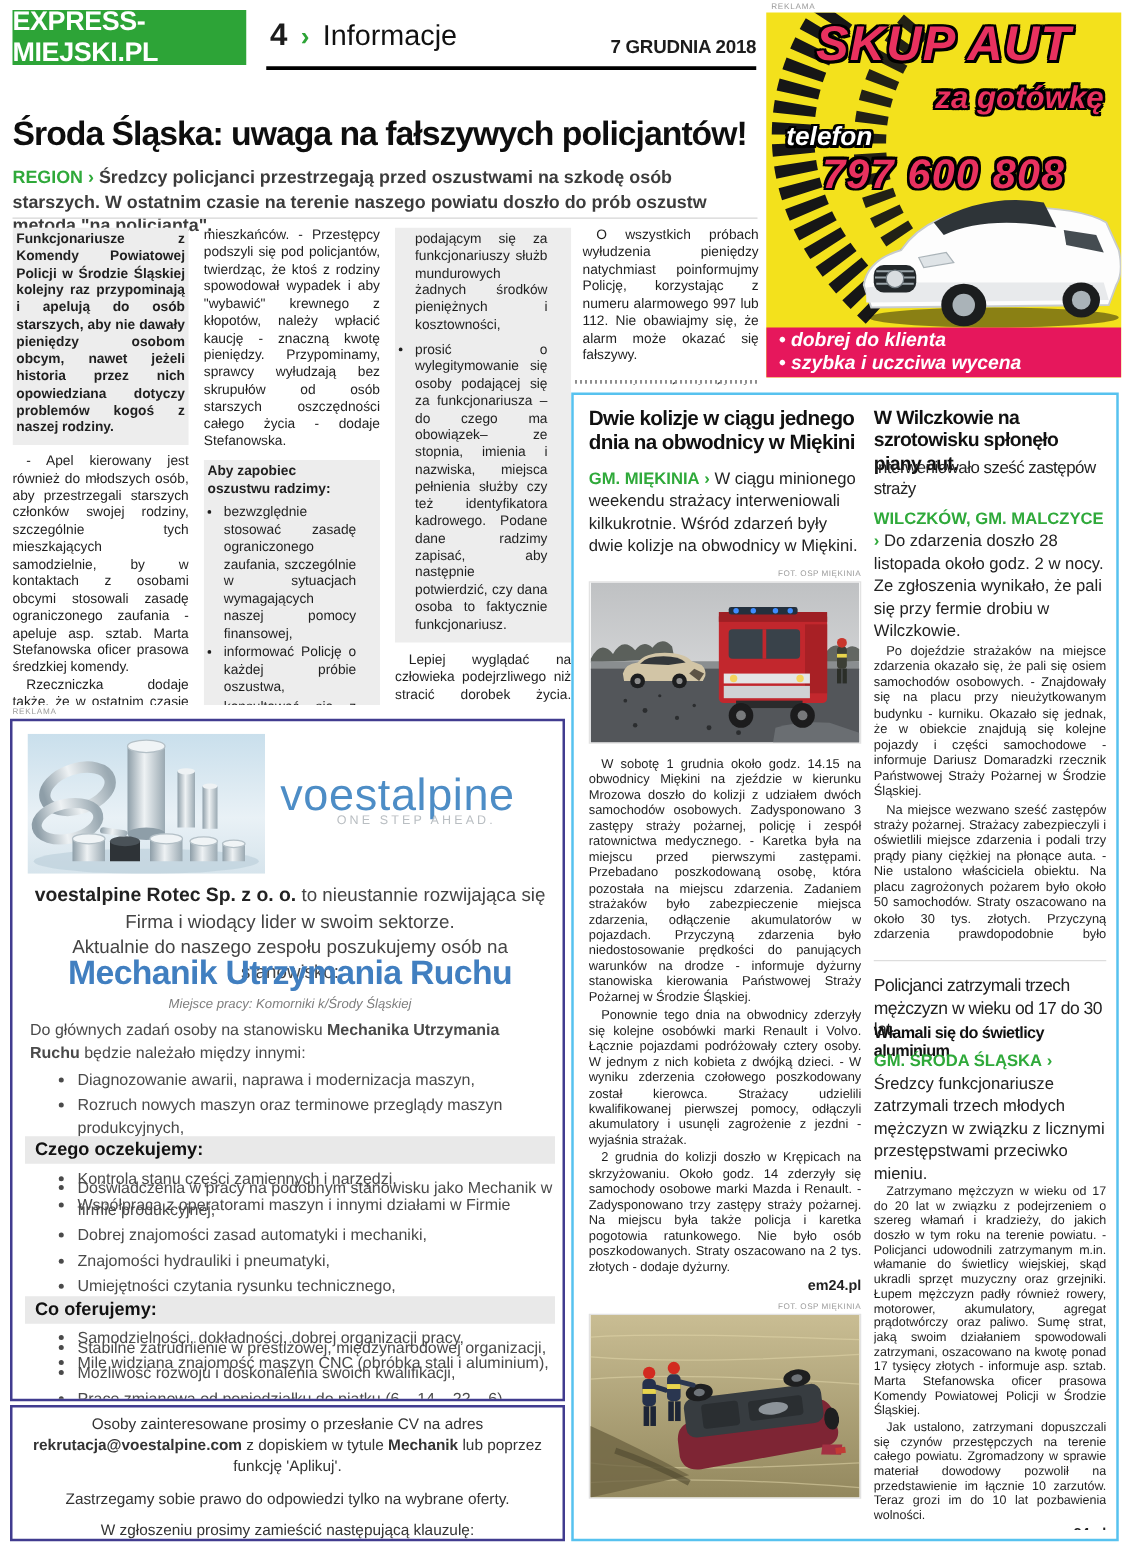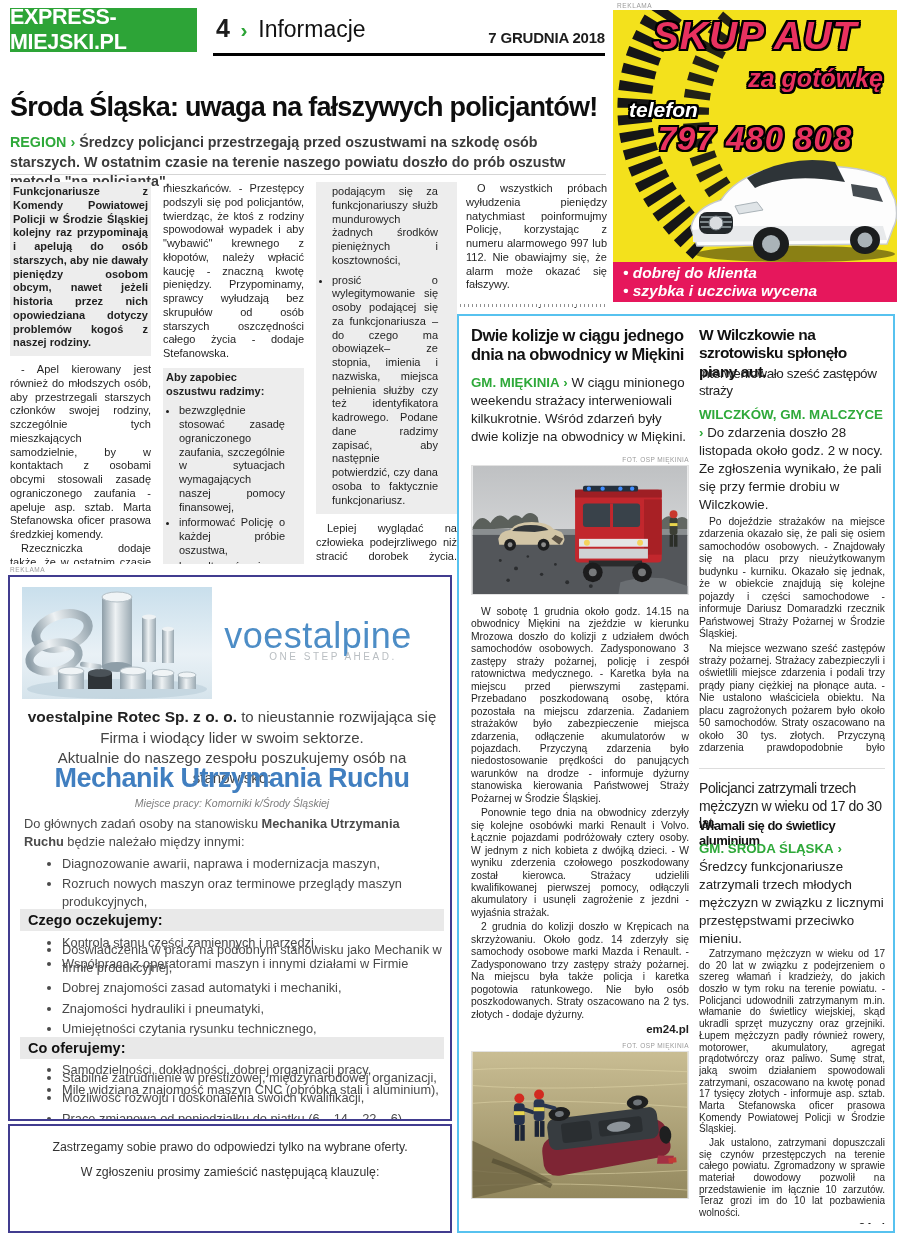--- a/index.html
+++ b/index.html
@@ -144,21 +144,21 @@
 
 <div class="abs reklama" style="left:617px; top:2px">REKLAMA</div>
 <div class="abs skup-ad">
   <svg class="abs" style="left:0;top:0" width="180" height="254" viewBox="0 0 180 254">
     <path d="M55,0 C 5,70 5,160 95,240" stroke="#161616" stroke-width="34" fill="none" stroke-dasharray="9 7"></path>
     <path d="M120,10 C 60,80 70,180 170,235" stroke="#161616" stroke-width="26" fill="none" stroke-dasharray="8 8" opacity="0.95"></path>
   </svg>
   <div class="abs outl skup-title">SKUP AUT</div>
   <div class="abs outl skup-sub">za gotówkę</div>
   <div class="abs outl outl-w skup-tel">telefon</div>
-  <div class="abs outl skup-phone">797 480 808</div>
+  <div class="abs outl skup-phone">797 600 808</div>
   <svg class="abs" style="right:0;bottom:38px" width="212" height="122" viewBox="0 0 212 122">
     <ellipse cx="110" cy="112" rx="100" ry="8" fill="#0a0a0a" opacity="0.45"></ellipse>
     <path d="M6,86 q3,-20 30,-28 q22,-32 76,-34 q64,-2 88,12 l10,22 q4,18 -2,28 l-6,16 l-190,2 z" fill="#fdfdfd" stroke="#c7cbce" stroke-width="1.5"></path>
     <path d="M62,36 q42,-24 88,-16 l10,20 q-56,-10 -90,6 z" fill="#2e3438"></path>
     <path d="M166,42 l26,4 l6,14 l-30,-6 z" fill="#454c51"></path>
     <path d="M8,88 l40,-4 l150,0 l4,14 l-194,2 z" fill="#e8eaec"></path>
     <rect x="14" y="70" width="34" height="22" rx="8" fill="#23282b"></rect>
     <g stroke="#9aa4aa" stroke-width="1.5">
         <line x1="16" y1="75" x2="46" y2="75"></line>
         <line x1="15" y1="80" x2="47" y2="80"></line>
@@ -245,20 +245,23 @@
   </ul>
   <div class="abs va-band" style="top:460px">Co oferujemy:</div>
   <ul class="va-list va-body" style="top:492px">
     <li>Stabilne zatrudnienie w prestiżowej, międzynarodowej organizacji,</li>
     <li>Możliwość rozwoju i doskonalenia swoich kwalifikacji,</li>
     <li>Pracę zmianową od poniedziałku do piątku (6 – 14 – 22 – 6)</li>
 
   </ul>
 </div>
 <div class="abs va-foot">
+  <div>
+    <span>Osoby zainteresowane prosimy o przesłanie CV na adres </span><b>rekrutacja@voestalpine.com</b><span> z dopiskiem w tytule </span><b>Mechanik</b><span> lub poprzez funkcję 'Aplikuj'.</span>
+  </div>
   <div style="margin-top:8px">Zastrzegamy sobie prawo do odpowiedzi tylko na wybrane oferty.</div>
   <div style="margin-top:8px">W zgłoszeniu prosimy zamieścić następującą klauzulę:</div>
 
 </div>
 
 <div class="abs blue-box">
 
   <h2 class="abs nb-h2" style="left:12px; top:10px; width:218px; font-size:16.5px">Dwie kolizje w ciągu jednego dnia na obwodnicy w Miękini</h2>
   <div class="abs nb-lead" style="left:12px; top:58px; width:218px">
     <span class="tag-green">GM. MIĘKINIA</span>

